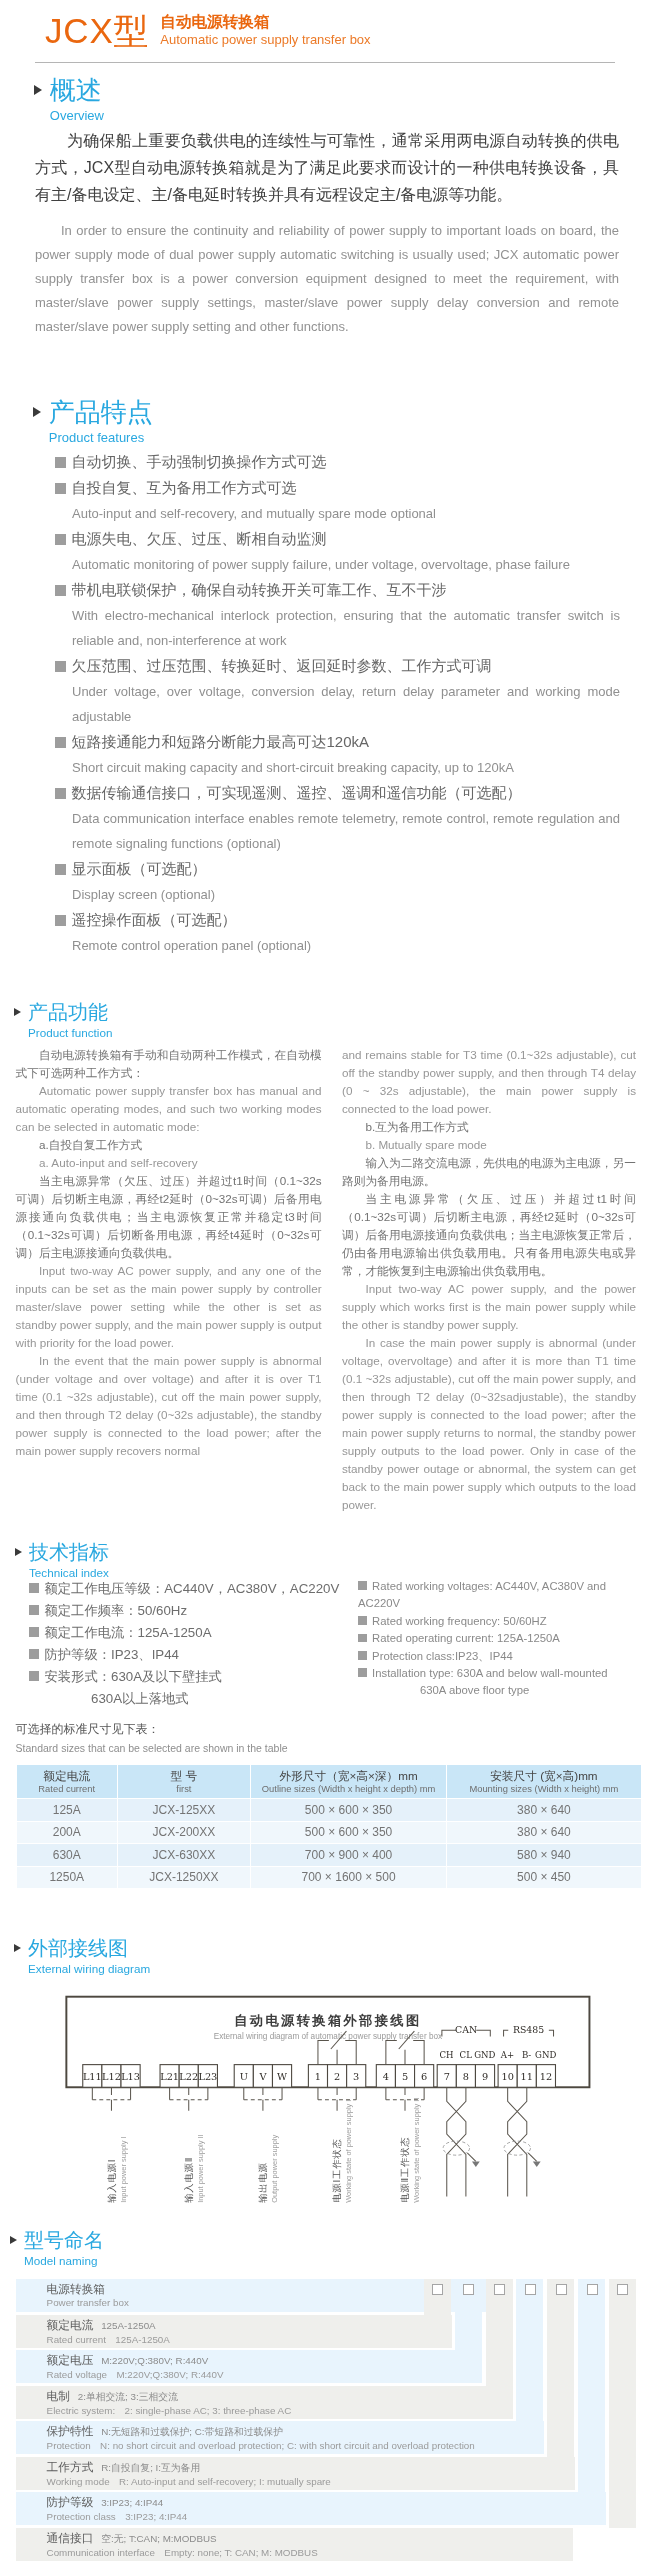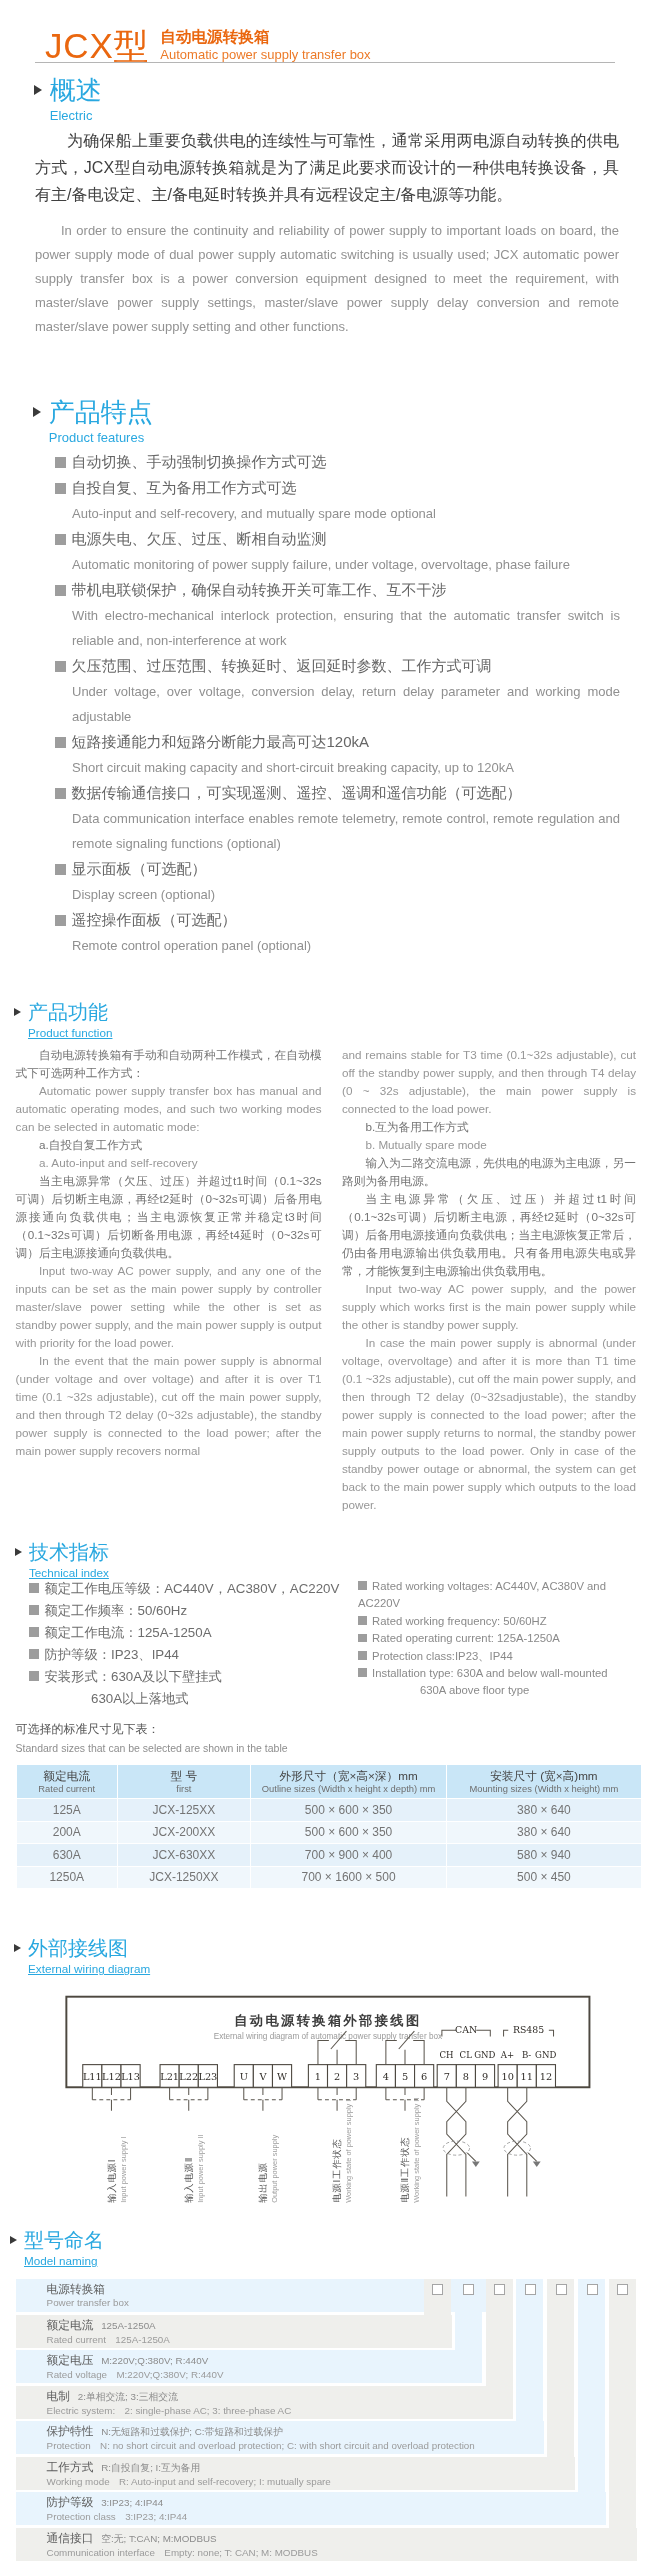--- a/index.html
+++ b/index.html
@@ -1,33 +1,33 @@
 <!DOCTYPE html>
 <html style="font-size:12.5px"><head>
 <meta charset="utf-8">
 <style>
   html,body{margin:0;padding:0;background:#fff;}
   .page{position:relative;width:648px;height:2576px;background:#fff;overflow:hidden;
         font-family:"Liberation Sans","DejaVu Sans",sans-serif;}
   
-  .masthead{position:absolute;left:45px;top:25px;display:flex;align-items:flex-start;}
+  .masthead{position:absolute;left:45px;top:10px;display:flex;align-items:flex-start;}
   .brand{font-size:35px;line-height:41px;color:#ea670f;font-weight:500;letter-spacing:0.8px;}
   .brand-right{margin-left:11px;padding-top:2.3px;}
   .bcn{font-size:15.6px;color:#ea670f;font-weight:600;line-height:19px;}
   .ben{font-size:13px;color:#ec7a28;line-height:16.4px;margin-top:0.8px;}
   .rule{position:absolute;left:35px;top:62px;width:580px;height:0.8px;background:#b5b5b5;}
   
   .sec-head{position:absolute;display:flex;}
   .tri{width:0;height:0;border-style:solid;border-color:transparent;border-left-color:#3a3a3a;}
   .big .tri{border-width:5.5px 0 5.5px 8.6px;margin-top:9.4px;margin-right:7.8px;}
   .small .tri{border-width:4.7px 0 4.7px 7px;margin-top:7px;margin-right:7px;}
   .hcn{color:#29a8e0;line-height:1.15;}
   .hen{color:#29a8e0;}
   .big .hcn{font-size:26px;}  .big .hen{font-size:13px;margin-top:2.3px;}
-  .small .hcn{font-size:20px;} .small .hen{font-size:11.7px;margin-top:2.3px;text-decoration:underline;}
+  .small .hcn{font-size:20px;} .small .hen{font-size:11.7px;margin-top:2.3px;}
   
   .para{position:absolute;text-align:justify;}
   .ov-cn{left:35px;top:127px;width:584px;font-size:16px;line-height:27px;color:#404040;text-indent:2em;}
   .ov-en{left:35px;top:219px;width:584px;font-size:13px;line-height:24px;color:#929292;text-indent:2em;}
   
   .feature-list{position:absolute;left:55px;top:449px;width:565px;}
   .feat .fcn{font-size:15px;line-height:26px;color:#666;}
   .feat .sq{display:inline-block;width:11px;height:11px;background:#9d9d9d;margin-right:5.5px;vertical-align:-0.8px;}
   .feat .fen{font-size:13px;line-height:25px;color:#909090;padding-left:17px;text-align:justify;}
   
@@ -87,21 +87,21 @@
       <div class="bcn">自动电源转换箱</div>
       <div class="ben">Automatic power supply transfer box</div>
     </div>
   </div>
   <div class="rule"></div>
 
   <div class="sec-head big" style="left:34px;top:76px">
     <span class="tri"></span>
     <div>
       <div class="hcn">概述</div>
-      <div class="hen">Electric</div>
+      <div class="hen">Overview</div>
     </div>
   </div>
   <div class="para ov-cn">为确保船上重要负载供电的连续性与可靠性，通常采用两电源自动转换的供电方式，JCX型自动电源转换箱就是为了满足此要求而设计的一种供电转换设备，具有主/备电设定、主/备电延时转换并具有远程设定主/备电源等功能。</div>
   <div class="para ov-en">In order to ensure the continuity and reliability of power supply to important loads on board, the power supply mode of dual power supply automatic switching is usually used; JCX automatic power supply transfer box is a power conversion equipment designed to meet the requirement, with master/slave power supply settings, master/slave power supply delay conversion and remote master/slave power supply setting and other functions.</div>
 
   <div class="sec-head big" style="left:33px;top:398px">
     <span class="tri"></span>
     <div>
       <div class="hcn">产品特点</div>
       <div class="hen">Product features</div>
@@ -399,20 +399,20 @@
          <div class="nl2"><span>Working mode</span><span class="ndesc2">R: Auto-input and self-recovery; I: mutually spare</span></div>
        </div>
       <div class="nstripe nblue" style="left:578px;top:3.1px;width:27px;height:213px"></div>
       <div class="nbox" style="left:587px"></div>
       <div class="nrow nblue" style="top:216px;width:590px">
          <div class="nl1"><span class="nlab">防护等级</span><span class="ndesc">3:IP23;  4:IP44</span></div>
          <div class="nl2"><span>Protection class</span><span class="ndesc2">3:IP23;  4:IP44</span></div>
        </div>
       <div class="nstripe ngray" style="left:609px;top:3.1px;width:27px;height:249px"></div>
       <div class="nbox" style="left:617px"></div>
-      <div class="nrow ngray" style="top:252px;width:621px">
+      <div class="nrow ngray" style="top:252px;width:557px">
          <div class="nl1"><span class="nlab">通信接口</span><span class="ndesc">空:无;  T:CAN;  M:MODBUS</span></div>
          <div class="nl2"><span>Communication interface</span><span class="ndesc2">Empty: none; T: CAN; M: MODBUS</span></div>
        </div>
     </div>
 
 </div>
 
 
 </body></html>

